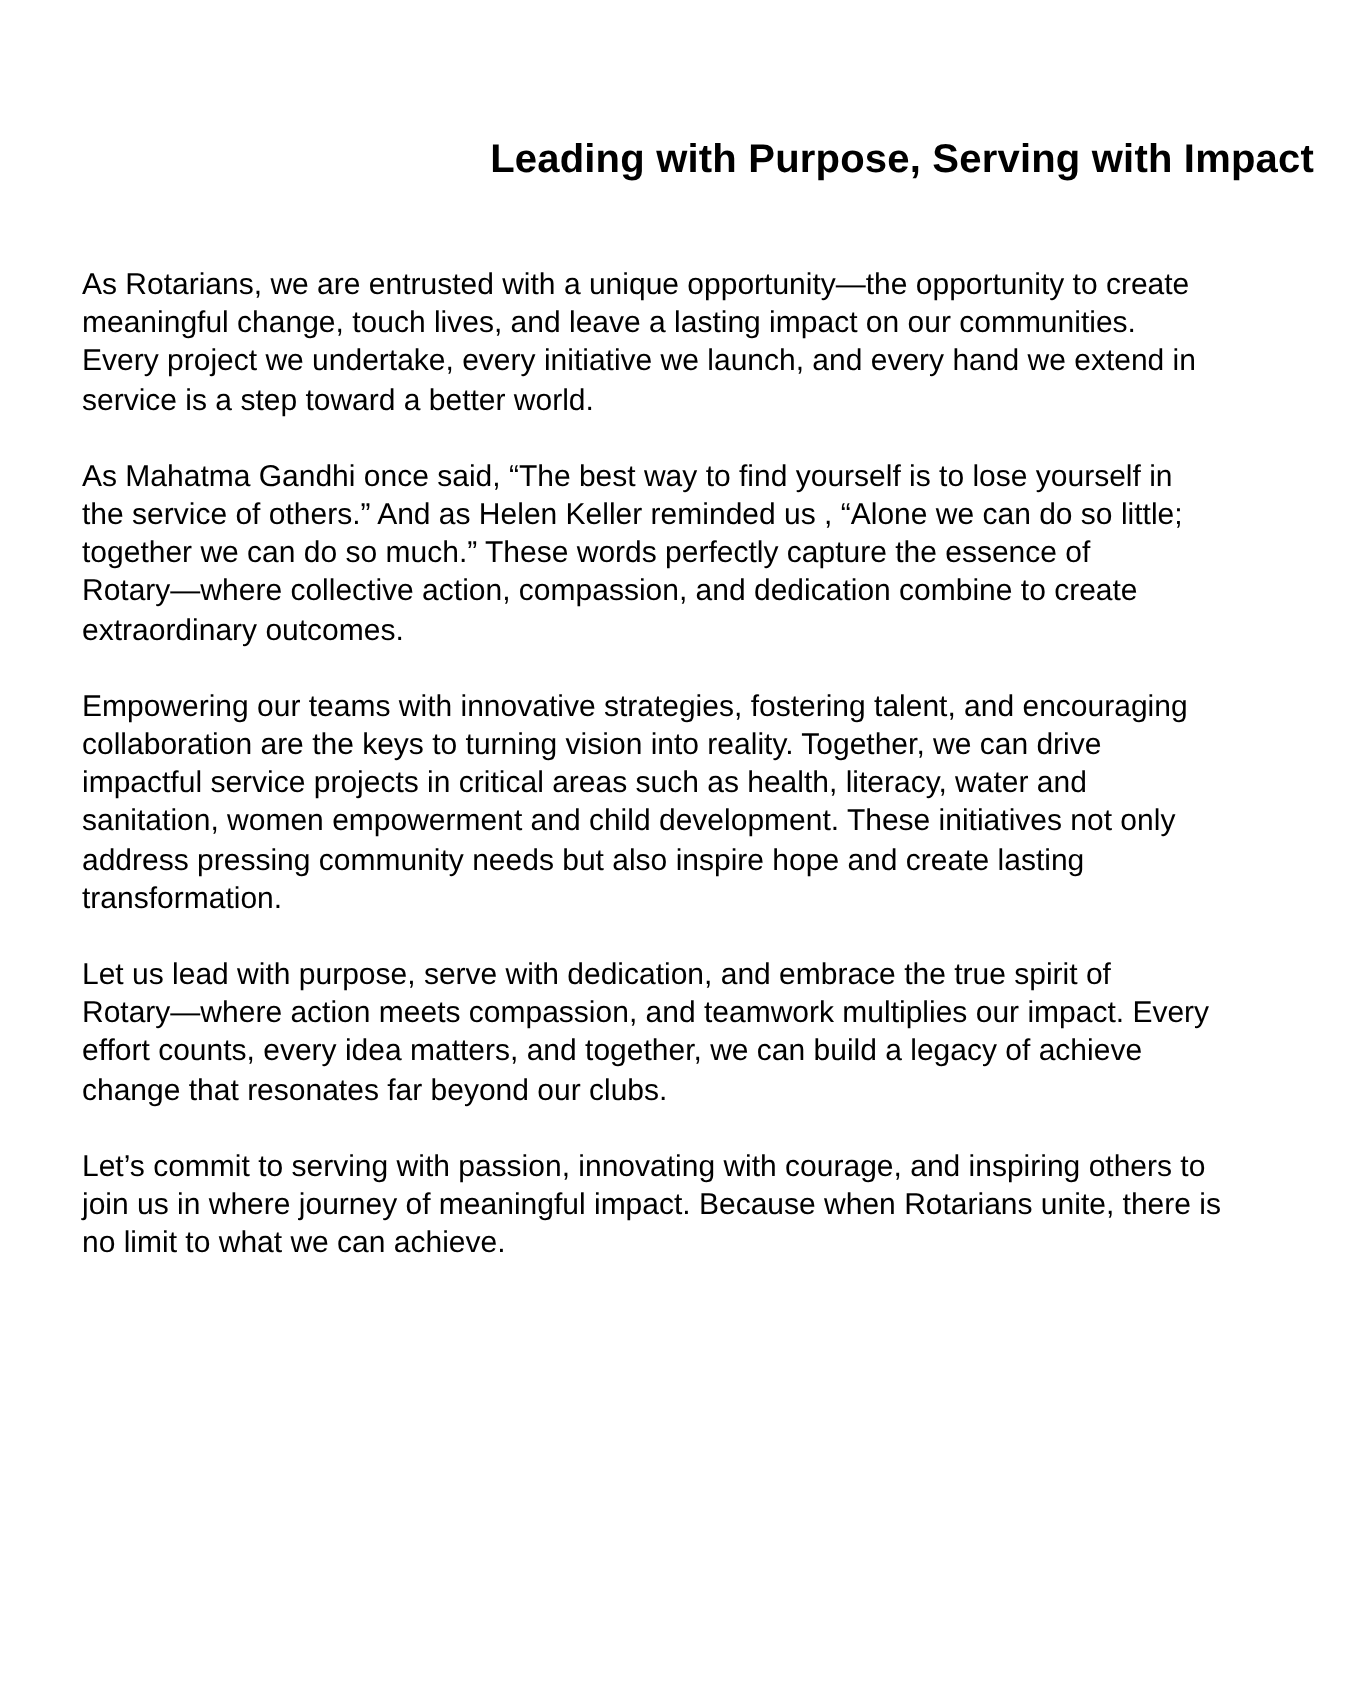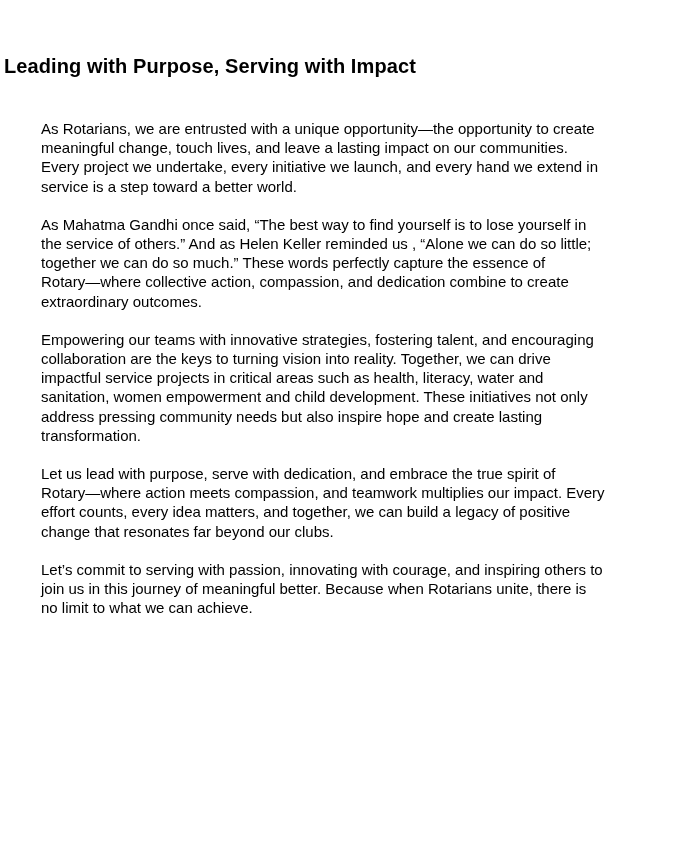--- a/index.html
+++ b/index.html
@@ -11,24 +11,24 @@
     position: relative;
     width: 675px;
     height: 849px;
     background: #ffffff;
     overflow: hidden;
     font-family: "Liberation Sans", sans-serif;
     color: #000000;
     box-sizing: border-box;
   }
   .doc-title {
-    margin: 4px;
+    margin: 18px;
     padding-top: 49px;
     margin-bottom: 40px;
-    text-align: left;
+    text-align: right;
     font-size: 20px;
     line-height: 26px;
     font-weight: bold;
     letter-spacing: 0.1px;
     color: #000000;
     font-family: "Liberation Sans", "DejaVu Sans", sans-serif;
   }
   .doc-body {
     margin-left: 41px;
     width: 600px;
@@ -58,19 +58,19 @@
 Rotary—where collective action, compassion, and dedication combine to create
 extraordinary outcomes.</p>
     <p>Empowering our teams with innovative strategies, fostering talent, and encouraging
 collaboration are the keys to turning vision into reality. Together, we can drive
 impactful service projects in critical areas such as health, literacy, water and
 sanitation, women empowerment and child development. These initiatives not only
 address pressing community needs but also inspire hope and create lasting
 transformation.</p>
     <p>Let us lead with purpose, serve with dedication, and embrace the true spirit of
 Rotary—where action meets compassion, and teamwork multiplies our impact. Every
-effort counts, every idea matters, and together, we can build a legacy of positive
+effort counts, every idea matters, and together, we can build a legacy of achieve
 change that resonates far beyond our clubs.</p>
     <p>Let’s commit to serving with passion, innovating with courage, and inspiring others to
-join us in this journey of meaningful better. Because when Rotarians unite, there is
+join us in where journey of meaningful impact. Because when Rotarians unite, there is
 no limit to what we can achieve.</p>
   </div>
 </div>
 
 </body></html>

